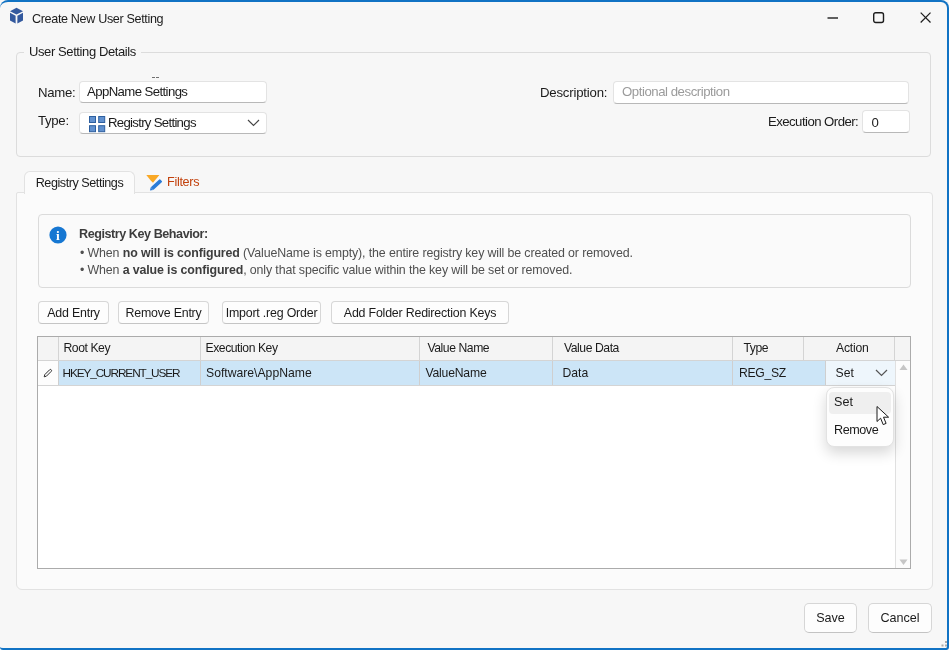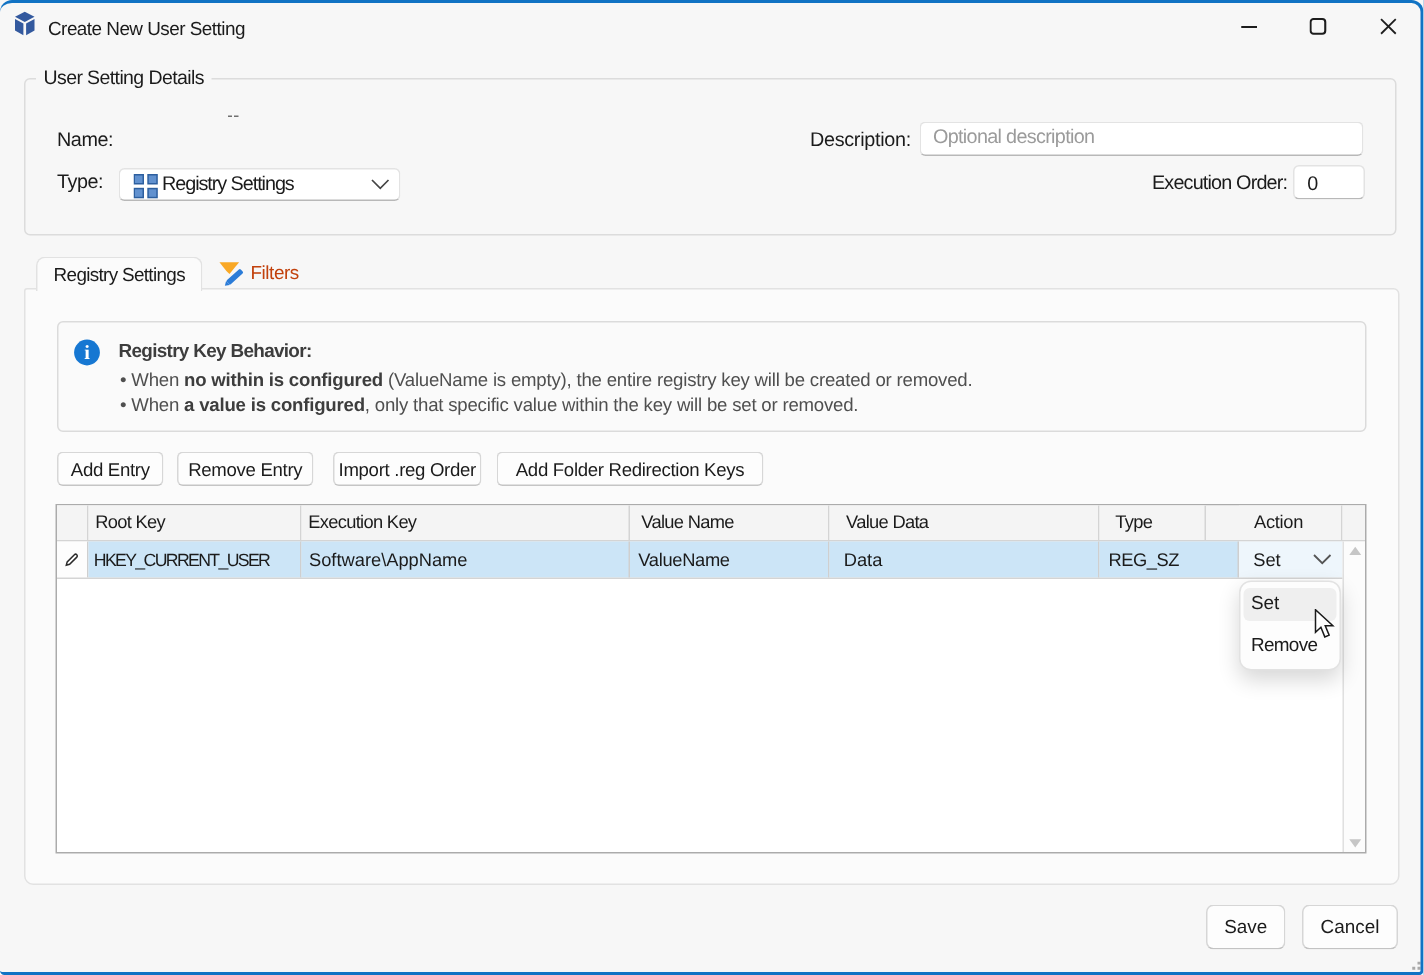--- a/index.html
+++ b/index.html
@@ -71,20 +71,23 @@
     </svg>
   <svg class="abs winbtn" style="left:920px; top:12px;" width="12" height="12" viewBox="0 0 12 12">
       <line x1="0.7" y1="0.7" x2="10.5" y2="10.5" stroke-width="1.2"></line>
       <line x1="10.5" y1="0.7" x2="0.7" y2="10.5" stroke-width="1.2"></line>
     </svg>
 
   <div class="abs" id="gbox"></div>
   <span class="abs" id="gboxlbl">User Setting Details</span>
   <span class="abs lbl" style="left:38px; top:84.5px;">Name:</span>
   <div class="abs" style="left:151.5px; top:76.8px; width:7px; height:1.5px; background:linear-gradient(90deg,#707070 0 2.8px,transparent 2.8px 4.2px,#707070 4.2px 7px);"></div>
+  <div class="abs tbox" style="left:79px; top:81px; width:188px; height:22px;">
+      <span class="tx" style="left:7px; letter-spacing:-0.6px;">AppName Settings</span>
+    </div>
   <span class="abs lbl" style="left:38px; top:112.5px;">Type:</span>
   <div class="abs tbox" style="left:79px; top:112px; width:188px; height:22px;">
     <svg class="abs" style="left:9px; top:2.5px;" width="17" height="17" viewBox="0 0 17 17">
       <rect x="0.5" y="0.5" width="6" height="6" fill="#6191cf" stroke="#2d5f9f"></rect>
       <rect x="9.7" y="0.5" width="6" height="6" fill="#6191cf" stroke="#2d5f9f"></rect>
       <rect x="0.5" y="9.7" width="6" height="6" fill="#6191cf" stroke="#2d5f9f"></rect>
       <rect x="9.7" y="9.7" width="6" height="6" fill="#6191cf" stroke="#2d5f9f"></rect>
     </svg>
     <span class="tx" style="left:28px; letter-spacing:-0.7px;">Registry Settings</span>
     <svg class="abs" style="left:167px; top:5.5px;" width="13" height="8" viewBox="0 0 13 8">
@@ -112,21 +115,21 @@
       </g>
   </svg>
   <span class="abs" id="tab2lbl">Filters</span>
 
   <div class="abs" id="ibox"></div>
   <svg class="abs" style="left:49px; top:226px; z-index:3;" width="18" height="18" viewBox="0 0 18 18">
     <circle cx="9" cy="9" r="8.6" fill="#1677d2"></circle>
     <text x="9" y="13.6" font-family="Liberation Serif" font-size="13.5" font-weight="bold" fill="#ffffff" text-anchor="middle">i</text>
   </svg>
   <span class="abs" id="ihead">Registry Key Behavior:</span>
-  <span class="abs bullet" style="left:80px; top:245.5px;">• When <b>no within is configured</b> (ValueName is empty), the entire registry key will be created or removed.</span>
+  <span class="abs bullet" style="left:80px; top:245.5px;">• When <b>no will is configured</b> (ValueName is empty), the entire registry key will be created or removed.</span>
   <span class="abs bullet" style="left:80px; top:263px;">• When <b>a value is configured</b>, only that specific value within the key will be set or removed.</span>
 
   <div class="btn" style="left:38px; top:301px; width:71px; height:23px;">
       <span>Add Entry</span>
     </div>
   <div class="btn" style="left:118px; top:301px; width:91px; height:23px;">
       <span>Remove Entry</span>
     </div>
   <div class="btn" style="left:222px; top:301px; width:99px; height:23px;">
       <span>Import .reg Order</span>

